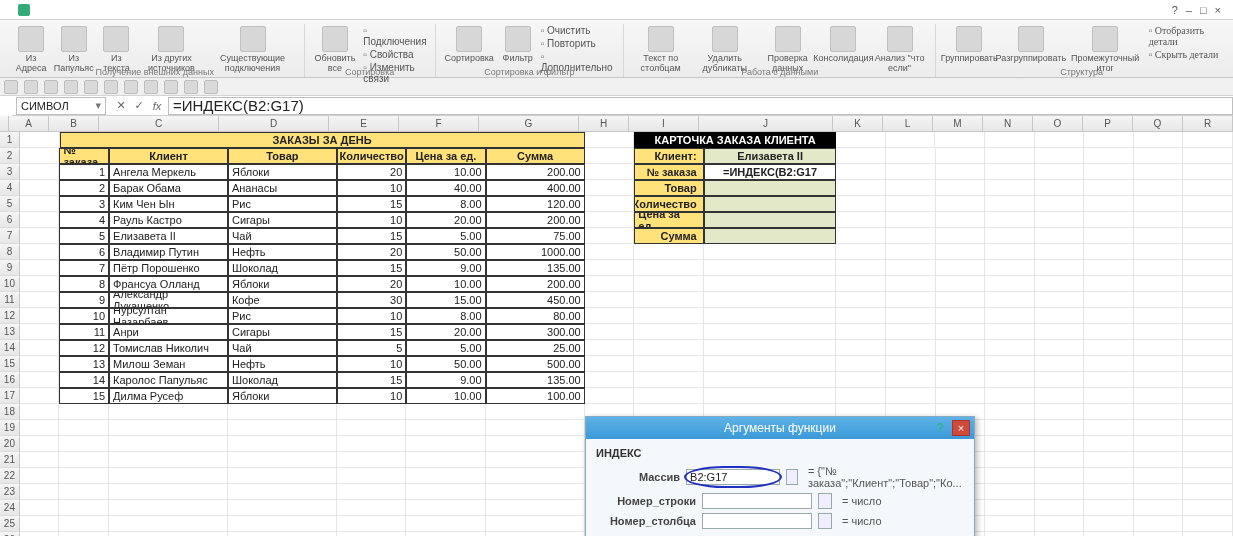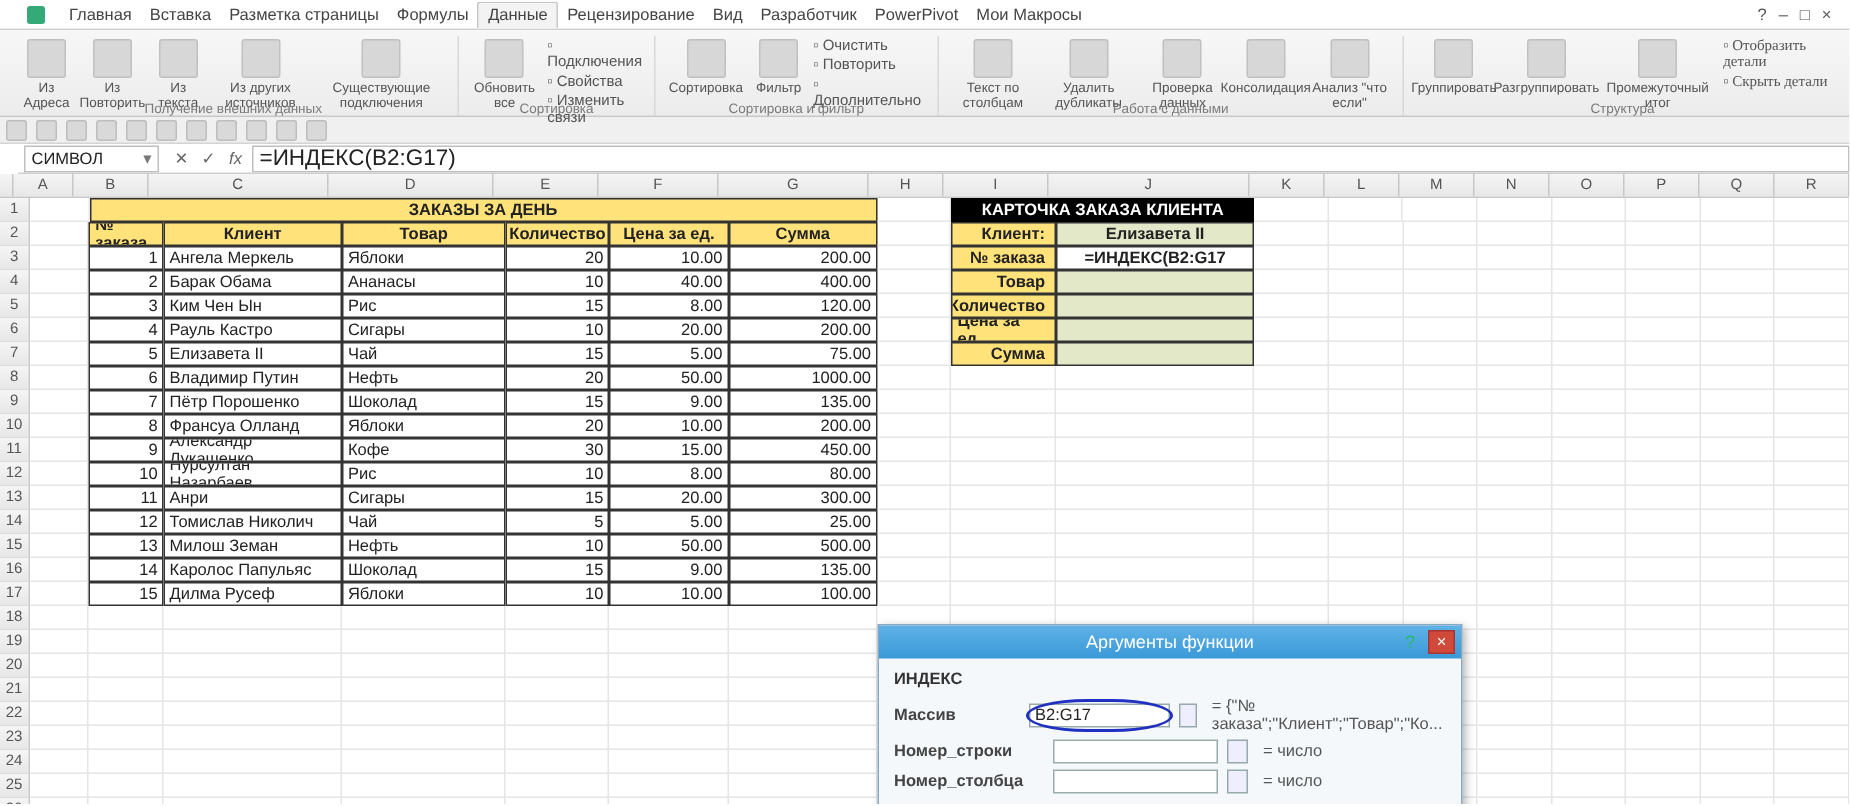--- a/index.html
+++ b/index.html
@@ -169,59 +169,58 @@
     background:#d04a3a; color:#fff; display:flex; align-items:center; justify-content:center;
     font-size:11px; border:1px solid #a33;
   }
   .dlg-help {
     position:absolute; right:26px; top:3px; width:16px; height:16px;
     color:#2b6; display:flex; align-items:center; justify-content:center;
   }
   .dlg-body { padding:8px 10px; }
   .dlg-fn { font-weight:bold; color:#333; margin-bottom:6px;}
   .dlg-row { display:flex; align-items:center; margin-bottom:4px; gap:6px;}
-  .dlg-label { width:100px; font-weight:bold; color:#444;}
+  .dlg-label { width:100px; text-align:right; font-weight:bold; color:#444;}
   .dlg-input {
     width:110px; height:16px; border:1px solid #9aa; background:#fff;
     padding:0 3px; font-size:11px; display:flex; align-items:center;
   }
   .dlg-input.circled { position:relative; }
   .dlg-input.circled::after{
     content:""; position:absolute; left:-3px; top:-4px; right:-3px; bottom:-4px;
     border:2px solid #2030c0; border-radius:50%/60%;
     pointer-events:none;
   }
   .dlg-ref { width:14px; height:16px; border:1px solid #9aa; background:#eef;}
   .dlg-eq { color:#555; margin-left:4px;}
 </style>
 </head>
 <body>
 
 <div class="tabs">
   <span class="icon" style="width:12px;height:12px;background:#3a7; border-radius:2px;"></span>
-  <span id="tabs-host"><span class="tab">Главная</span><span class="tab">Вставка</span><span class="tab">Разметка страницы</span><span class="tab">Формулы</span><span class="tab active">Данные</span><span class="tab">Рецензирование</span><span class="tab">Вид</span><span class="tab">Разработчик</span><span class="tab">PowerPivot</span><span class="tab">Мои Макросы</span></span>
   <span class="spacer"></span>
   <span class="win-icons">
     <span>?</span>
     <span>–</span>
     <span>□</span>
     <span>×</span>
   </span>
 </div>
 
 <div class="ribbon" id="ribbon-host">
     <div class="rgroup">
       <div class="rrow">
         <div class="rbtn">
           <div class="ricon big"></div>
           <div>Из Адреса</div>
         </div>
         <div class="rbtn">
           <div class="ricon big"></div>
-          <div>Из Повторить</div>
+          <div>Из Папульяс</div>
         </div>
         <div class="rbtn">
           <div class="ricon big"></div>
           <div>Из текста</div>
         </div>
         <div class="rbtn">
           <div class="ricon big"></div>
           <div>Из других источников</div>
         </div>
         <div class="rbtn">

